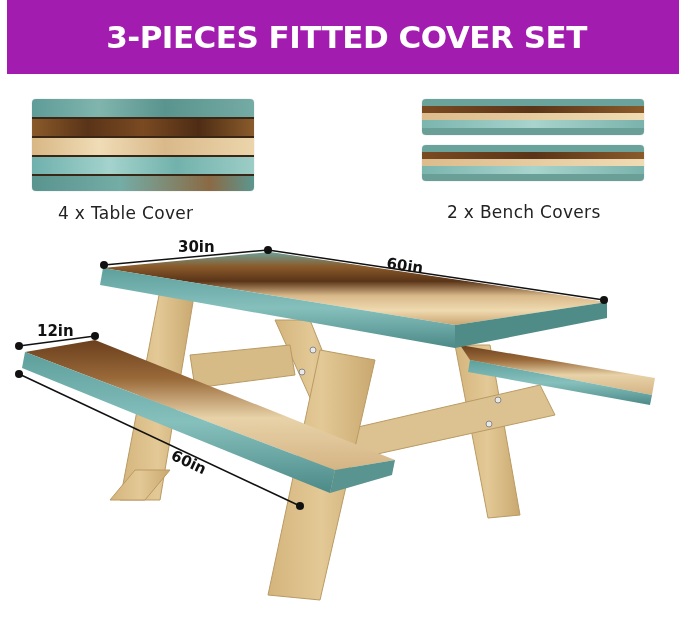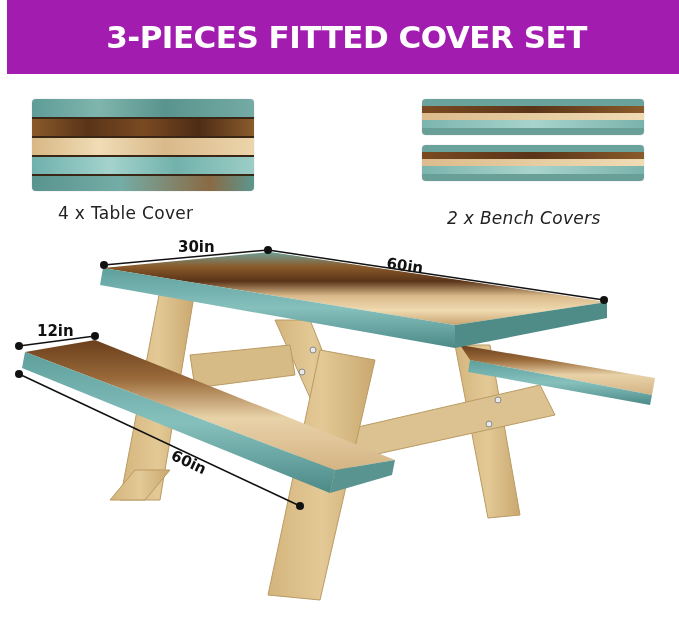--- a/index.html
+++ b/index.html
@@ -42,21 +42,21 @@
   <div class="plank" style="height:8px; background:linear-gradient(90deg,#7ab5ae,#a8d4cd 50%,#7ab3ac);"></div>
   <div class="plank" style="height:7px; background:#6a9f98;"></div>
 </div>
 <div class="swatch" style="left:422px; top:145px; width:222px; height:36px;">
   <div class="plank" style="height:7px; background:#6aa39c;"></div>
   <div class="plank" style="height:7px; background:linear-gradient(90deg,#7a4a22,#5a3418 50%,#8a5a2a);"></div>
   <div class="plank" style="height:7px; background:linear-gradient(90deg,#dcbc8c,#efdbb4);"></div>
   <div class="plank" style="height:8px; background:linear-gradient(90deg,#7ab5ae,#a8d4cd 50%,#7ab3ac);"></div>
   <div class="plank" style="height:7px; background:#6a9f98;"></div>
 </div>
-<div class="label" style="left:447px; top:208px;font-style:italic;">2 x Bench Covers</div>
+<div class="label" style="left:447px; top:202px;">2 x Bench Covers</div>
 
 <svg class="scene" viewBox="0 0 679 638" xmlns="http://www.w3.org/2000/svg">
   <defs>
     <linearGradient id="wood" x1="0" y1="0" x2="1" y2="0">
       <stop offset="0" stop-color="#d4b47c"></stop>
       <stop offset="0.5" stop-color="#e3c996"></stop>
       <stop offset="1" stop-color="#c9a86f"></stop>
     </linearGradient>
     <linearGradient id="topcover" x1="0" y1="0" x2="0" y2="1">
       <stop offset="0" stop-color="#6c9f98"></stop>

